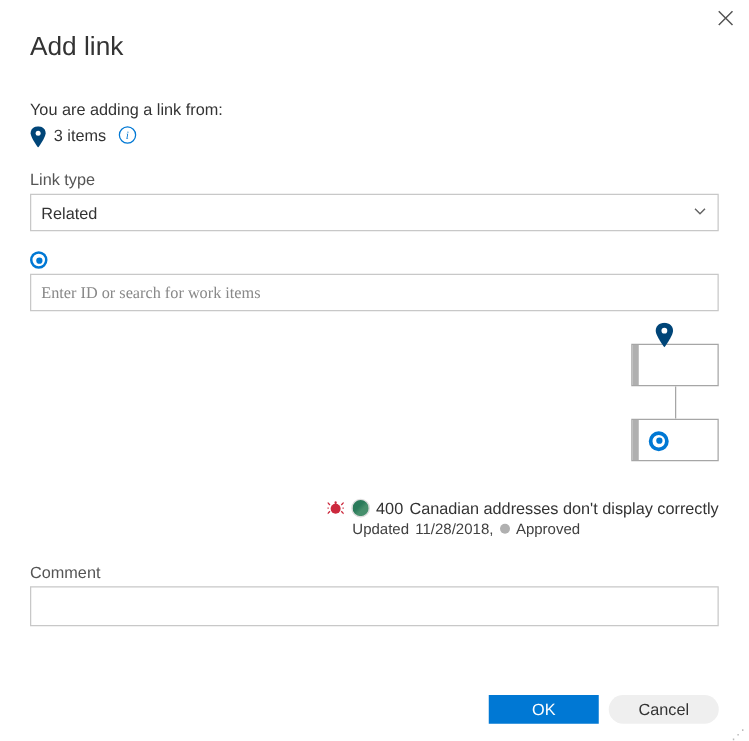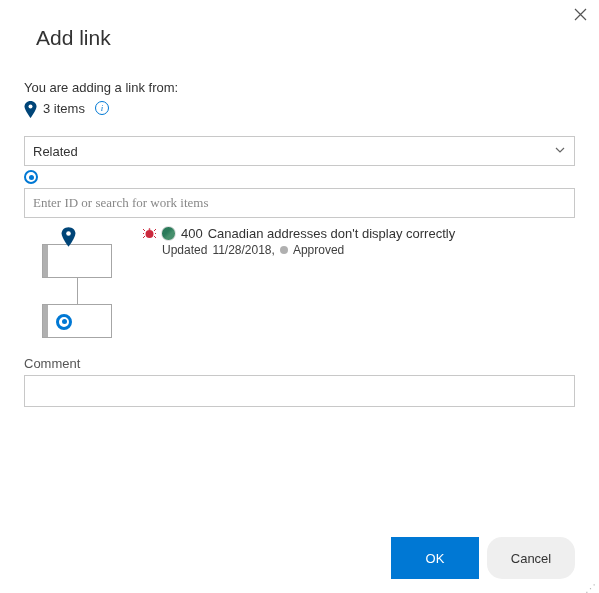--- a/index.html
+++ b/index.html
@@ -24,21 +24,21 @@
     right: 12px;
     cursor: pointer;
     color: #555;
     font-size: 15px;
     line-height: 1;
   }
   .title {
     font-size: 21px;
     font-weight: 400;
     color: #333;
-    margin: 6px 0 30px 12px;
+    margin: 6px 0 30px 0;
   }
   .subtitle {
     font-size: 13px;
     color: #333;
     margin-bottom: 6px;
     margin-top: 23px;
   }
   .items-line {
     display: flex;
     align-items: flex-start;
@@ -72,41 +72,43 @@
   }
   .select {
     width: 100%;
     height: 30px;
     border: 1px solid #c8c8c8;
     background: #fff;
     display: flex;
     align-items: center;
     justify-content: space-between;
     padding: 0 8px;
-    margin-bottom: 4px;
+    margin-bottom: 16px;
     cursor: pointer;
     font-size: 13px;
   }
   .chevron {
     color: #666;
   }
   .text-input {
     width: 100%;
     height: 30px;
     border: 1px solid #c8c8c8;
     padding: 0 8px;
     font-size: 13px;
     font-family: Liberation Serif, serif;
     color: #333;
   }
   .text-input::placeholder { color: #888; }
   .diagram-area {
     display: flex;
+    align-items: flex-end;
     gap: 30px;
     margin: 8px 0 18px 18px;
+    flex-direction: column;
   }
   .diagram-boxes {
     display: flex;
     flex-direction: column;
     align-items: center;
     position: relative;
   }
   .node-box {
     width: 70px;
     height: 34px;
@@ -181,21 +183,21 @@
   .footer {
     position: absolute;
     bottom: 14px;
     right: 24px;
     display: flex;
     gap: 8px;
     align-items: center;
   }
   .btn {
     min-width: 88px;
-    height: 42px;
+    height: 23px;
     border: none;
     font-size: 13px;
     cursor: pointer;
     font-family: inherit;
   }
   .btn-primary {
     background: #0078d4;
     color: #fff;
   }
   .btn-secondary {
@@ -240,20 +242,21 @@
     <span class="pin-icon">
       <svg width="13" height="17" viewBox="0 0 13 17">
           <path d="M6.5 0 C3 0 0.5 2.5 0.5 5.5 C0.5 9 6.5 17 6.5 17 C6.5 17 12.5 9 12.5 5.5 C12.5 2.5 10 0 6.5 0 Z" fill="#004578"></path>
           <circle cx="6.5" cy="5.5" r="2" fill="#fff"></circle>
         </svg>
     </span>
     <span class="items-text">3 items</span>
     <span class="info-icon">i</span>
   </div>
 
+  <div class="field-label">Link type</div>
   <div class="select">
     <span>Related</span>
     <span class="chevron">
       <svg width="12" height="12" viewBox="0 0 12 12">
           <path d="M2 4 L6 8 L10 4" stroke="#666" stroke-width="1.2" fill="none"></path>
         </svg>
     </span>
   </div>
 
   <div class="field-label with-icon">

